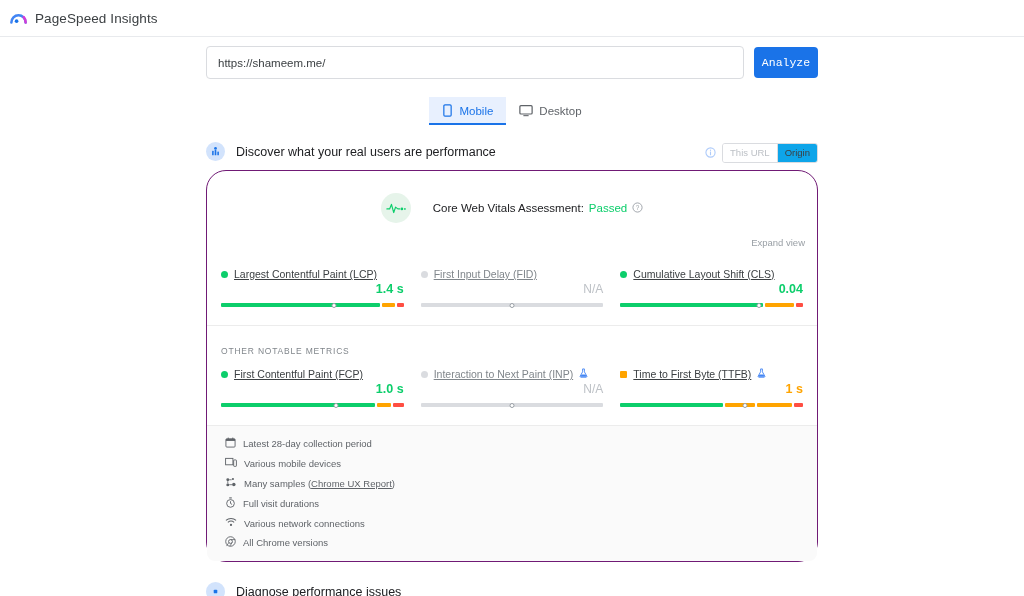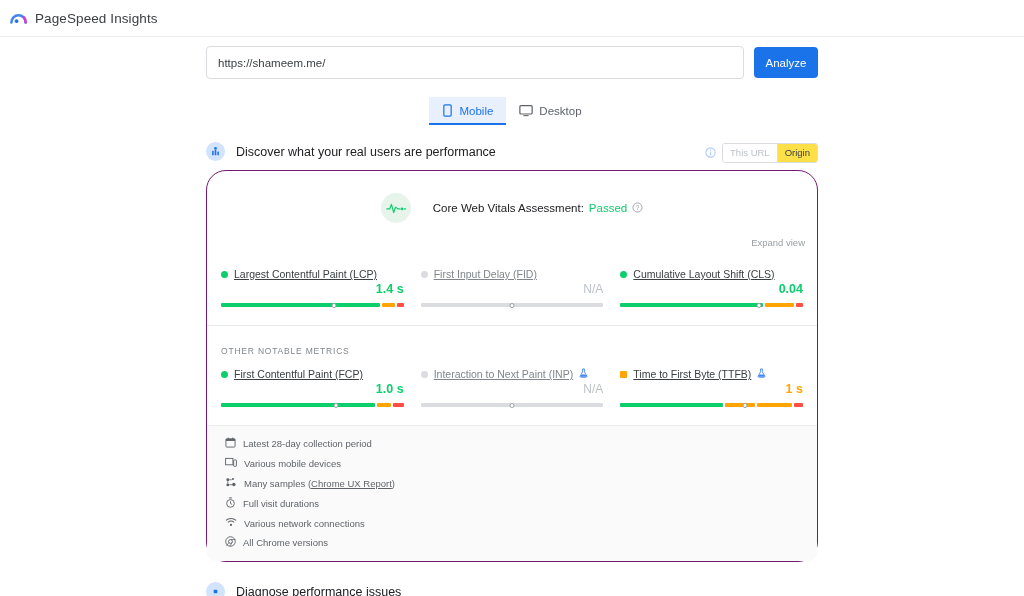--- a/index.html
+++ b/index.html
@@ -39,21 +39,21 @@
     padding: 0 11px;
     font-size: 11.5px; color: #3c4043;
     font-family: "Liberation Sans", sans-serif;
     background: #fff; outline: none;
   }
   .analyze-btn {
     width: 64px; height: 31px;
     background: #1a73e8; color: #fff;
     border: none; border-radius: 4px;
     font-size: 11.5px; cursor: pointer;
-    font-family: Liberation Sans, sans-serif;
+    font-family: Liberation Mono, monospace;
   }
 
   
   .tabs { display: flex; justify-content: center; margin-bottom: 17px; }
   .tab {
     display: flex; align-items: center; gap: 6px;
     padding: 7px 13px 8px;
     font-size: 11.5px; color: #5f6368;
     cursor: pointer; position: relative;
   }
@@ -78,21 +78,21 @@
   .scope-toggle {
     position: absolute; right: 0; top: 1px;
     display: flex; align-items: center; gap: 6px;
   }
   .info-dot { color: #aecbfa; }
   .seg {
     display: flex; border: 1px solid #dadce0; border-radius: 3px; overflow: hidden;
   }
   .seg div { font-size: 9.5px; padding: 3px 7px 4px; }
   .seg .off { color: #bdc1c6; background: #fff; }
-  .seg .on  { color: #3c4043; background: #fde047; border-left: 1px solid #dadce0; }
+  .seg .on  { color: #3c4043; background: #0ea5e9; border-left: 1px solid #dadce0; }
 
   
   .card {
     border: 1px solid #701a75; border-radius: 20px;
     background: #fff; margin-bottom: 20px;
   }
   .cwv-top { padding: 22px 0 6px; }
   .assess {
     display: flex; align-items: center; justify-content: center; gap: 22px;
   }

